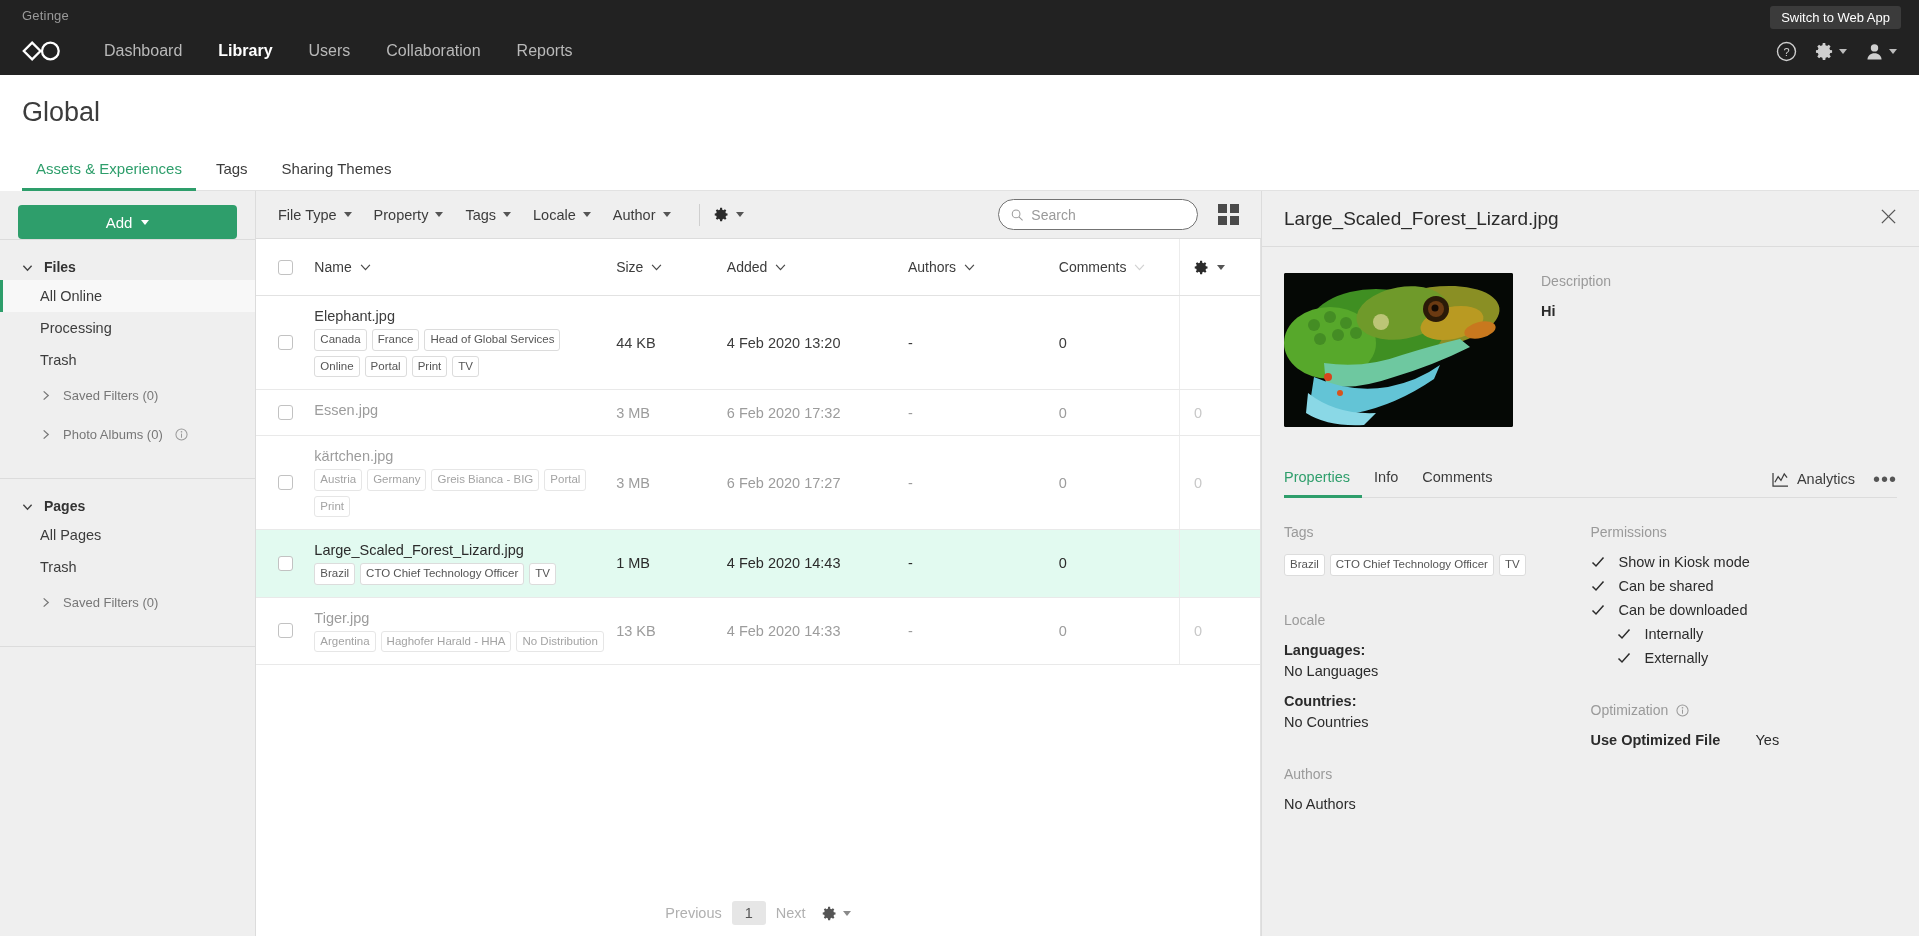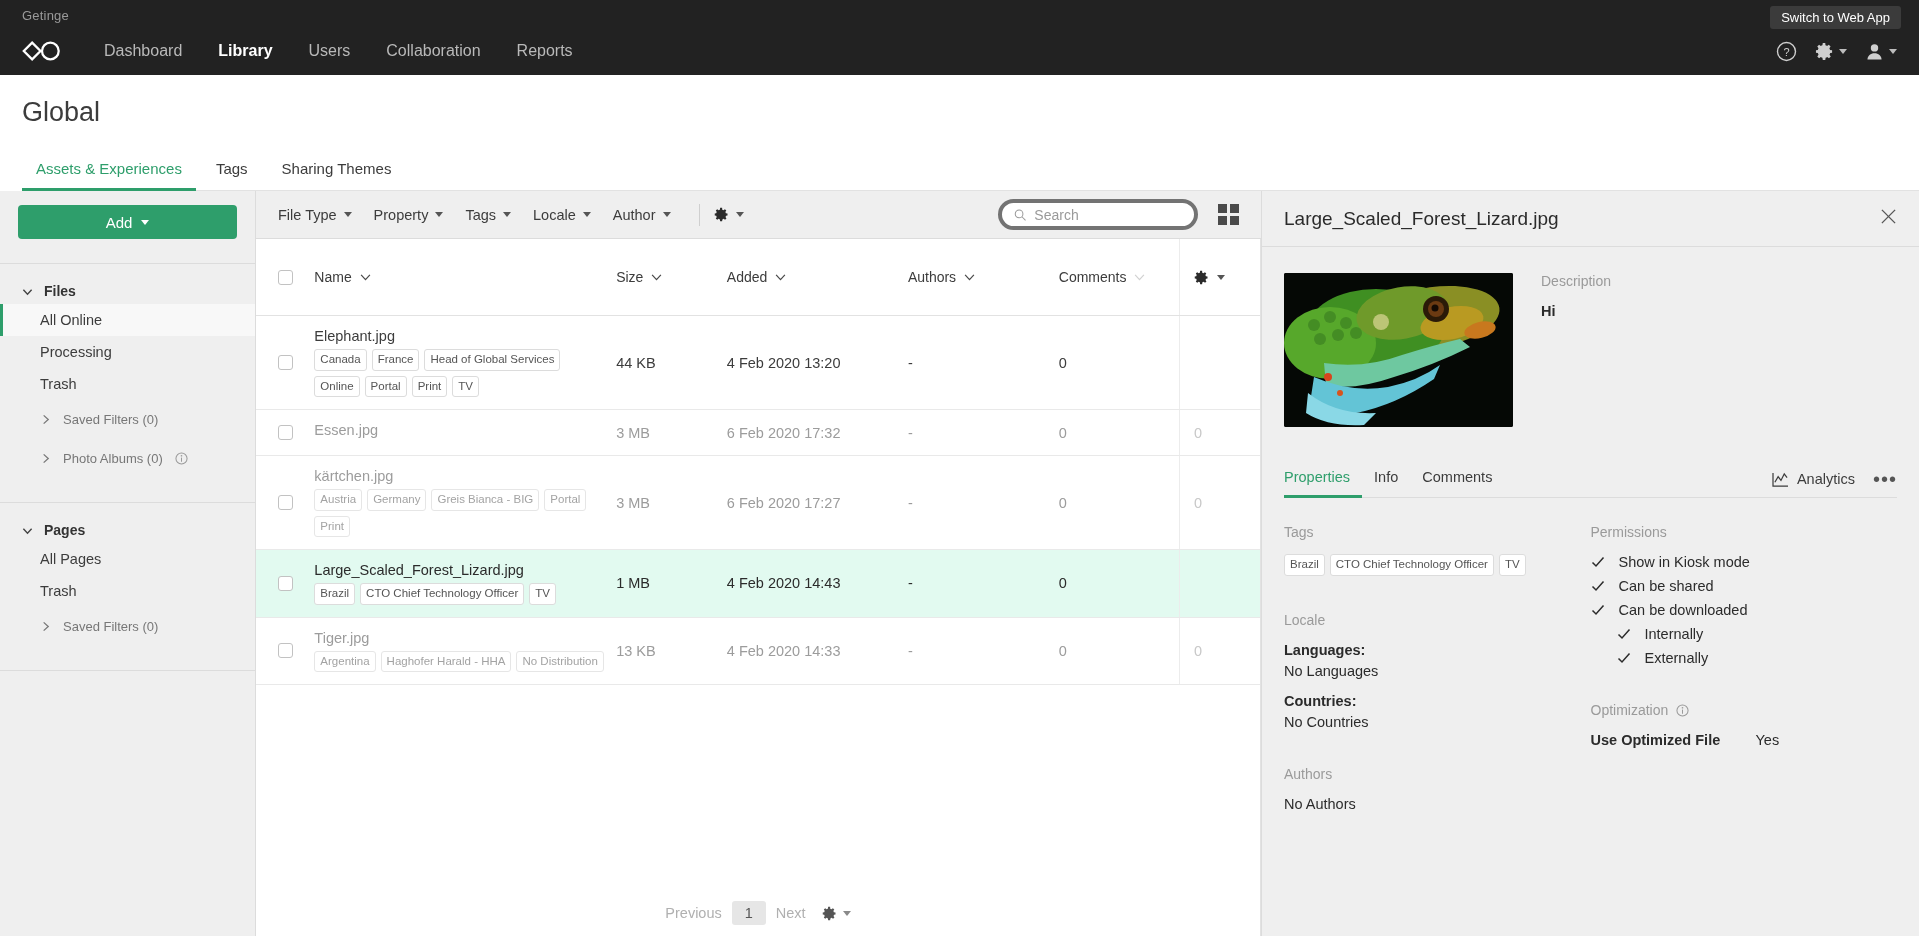--- a/index.html
+++ b/index.html
@@ -59,21 +59,21 @@
   .tab.active { color: #2e9e6b; border-bottom-color: #2e9e6b; }
 
   
   .body-row { display: flex; height: 745px; }
 
   
   .sidebar {
     width: 256px; flex: none; background: #efefef;
     border-right: 1px solid #dcdcdc;
   }
-  .add-wrap { padding: 14px 18px 24px 18px; border-bottom: 1px solid #dcdcdc; }
+  .add-wrap { padding: 14px 18px 0 18px; border-bottom: 1px solid #dcdcdc; }
   .add-btn {
     width: 100%; background: #2e9e6b; color: #fff; border: none;
     border-radius: 4px; height: 34px; font-size: 15px;
     font-family: inherit; cursor: pointer;
     display: flex; align-items: center; justify-content: center; gap: 9px;
   }
   .add-btn .caret-dn { border-top-color: #ffffff; }
   .side-group { padding: 14px 0 24px 0; border-bottom: 1px solid #dcdcdc; }
   .group-head {
     display: flex; align-items: center; gap: 11px;
@@ -100,41 +100,41 @@
     display: flex; align-items: center; padding: 0 22px; gap: 0;
   }
   .filter-item {
     display: flex; align-items: center; gap: 7px; font-size: 14.5px;
     color: #3c3c3c; padding: 0 14px 0 0; margin-right: 8px; white-space: nowrap;
   }
   .vsep { width: 1px; height: 22px; background: #cfcfcf; margin: 0 14px 0 6px; }
   .gear-mini { width: 15px; height: 15px; }
   .spacer { flex: 1; }
   .search-box {
-    width: 200px; height: 31px; background: #fff; border: 4px solid #737373;
+    width: 200px; height: 31px; background: #fff; border: 1px solid #737373;
     border-radius: 16px; display: flex; align-items: center; padding: 0 12px; gap: 8px;
   }
   .search-box input {
     border: none; outline: none; font-size: 14px; font-family: inherit;
     color: #444; background: transparent; width: 100%;
   }
   .search-box input::placeholder { color: #9a9a9a; }
   .grid-toggle {
     margin-left: 20px; display: grid; grid-template-columns: 9px 9px;
     grid-template-rows: 9px 9px; gap: 3px;
   }
   .grid-toggle i { background: #4a4a4a; display: block; }
 
   
   .table-area { flex: 1; background: #fff; overflow: hidden; position: relative;
                 border-right: 1px solid #e2e2e2; }
   table { width: 100%; border-collapse: collapse; table-layout: fixed; }
   thead th {
     font-size: 14px; font-weight: normal; color: #3c3c3c; text-align: left;
-    padding: 30px 0; border-bottom: 1px solid #e2e2e2; vertical-align: middle;
+    padding: 20px 0; border-bottom: 1px solid #e2e2e2; vertical-align: middle;
   }
   .th-inner { display: flex; align-items: center; gap: 8px; }
   .col-check { width: 58px; padding-left: 22px !important; }
   .col-name  { width: 300px; }
   .col-size  { width: 110px; }
   .col-added { width: 180px; }
   .col-auth  { width: 150px; }
   .col-comm  { width: 120px; }
   .col-gear  { width: 80px; }
   .chk {

